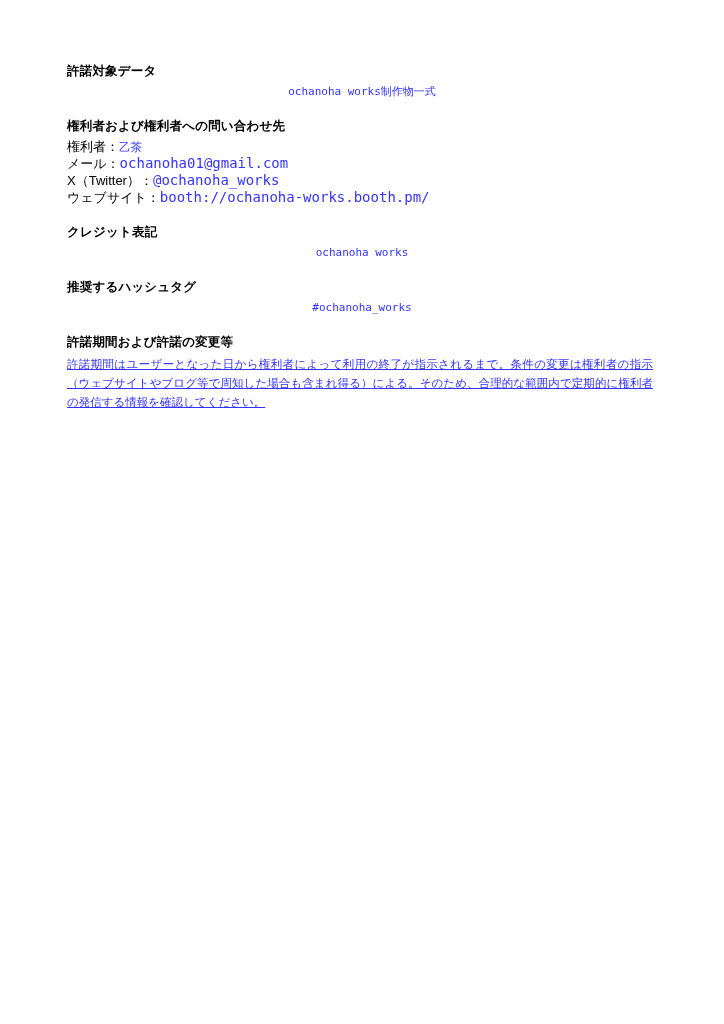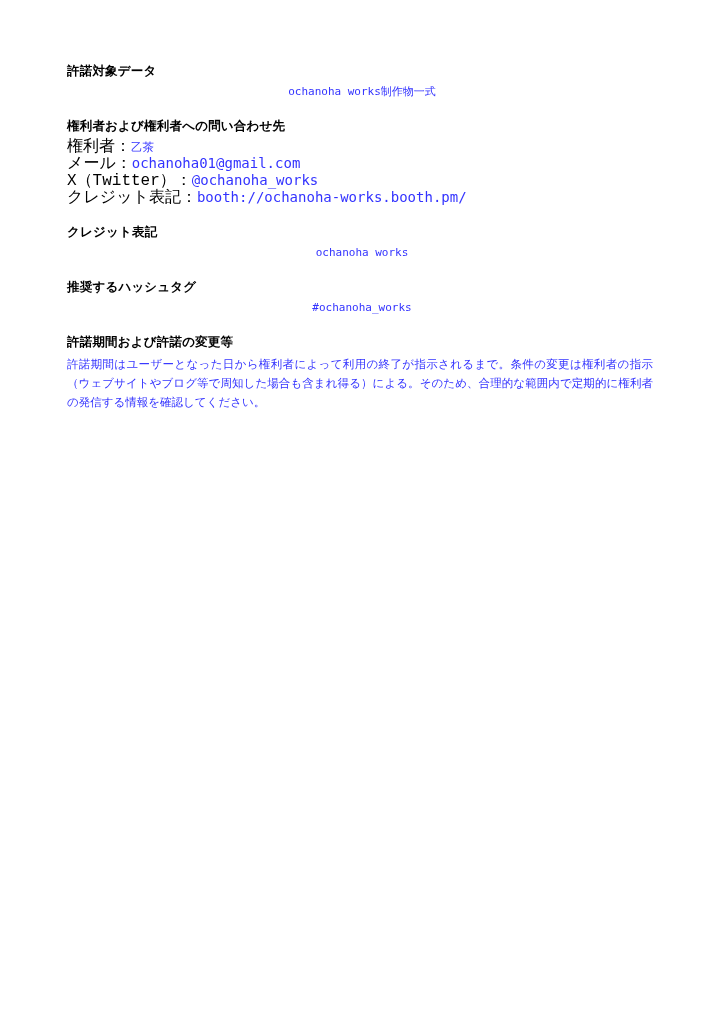--- a/index.html
+++ b/index.html
@@ -57,32 +57,33 @@
     line-height: 16px;
     color: #3333ff;
     margin: 0;
   }
   .mixed .mono {
     font-family: "DejaVu Sans Mono", monospace;
     font-size: 14px;
     color: #3333ff;
   }
   .label-jp {
-    font-family: Liberation Mono, monospace;
-    font-size: 16px;
+    font-family: Liberation Sans, sans-serif;
+    font-size: 13px;
     color: #000000;
   }
   .para {
     font-family: "Liberation Sans", sans-serif;
     font-size: 11.5px;
     line-height: 19px;
     color: #3333ff;
     margin: 0;
     text-align: justify;
     width: 586px;
+    text-decoration: underline;
   }
   .sec-gap-top {
     margin-top: 18px;
   }
 </style>
 </head>
 <body>
 
 <div class="page">
   <div class="content">
@@ -90,21 +91,21 @@
     <div class="section">
       <div class="heading">許諾対象データ</div>
       <div class="body-line">ochanoha works制作物一式</div>
     </div>
 
     <div class="section sec-gap-top">
       <div class="heading">権利者および権利者への問い合わせ先</div>
       <div class="mixed"><span class="label-jp">権利者：</span><span>乙茶</span></div>
       <div class="mixed"><span class="label-jp">メール：</span><span class="mono">ochanoha01@gmail.com</span></div>
       <div class="mixed"><span class="label-jp">X（Twitter）：</span><span class="mono">@ochanoha_works</span></div>
-      <div class="mixed"><span class="label-jp">クレジット表記：</span><span class="mono">booth://ochanoha-works.booth.pm/</span></div>
+      <div class="mixed"><span class="label-jp">ウェブサイト：</span><span class="mono">booth://ochanoha-works.booth.pm/</span></div>
     </div>
 
     <div class="section sec-gap-top">
       <div class="heading">クレジット表記</div>
       <div class="body-line">ochanoha works</div>
     </div>
 
     <div class="section sec-gap-top">
       <div class="heading">推奨するハッシュタグ</div>
       <div class="body-line">#ochanoha_works</div>

